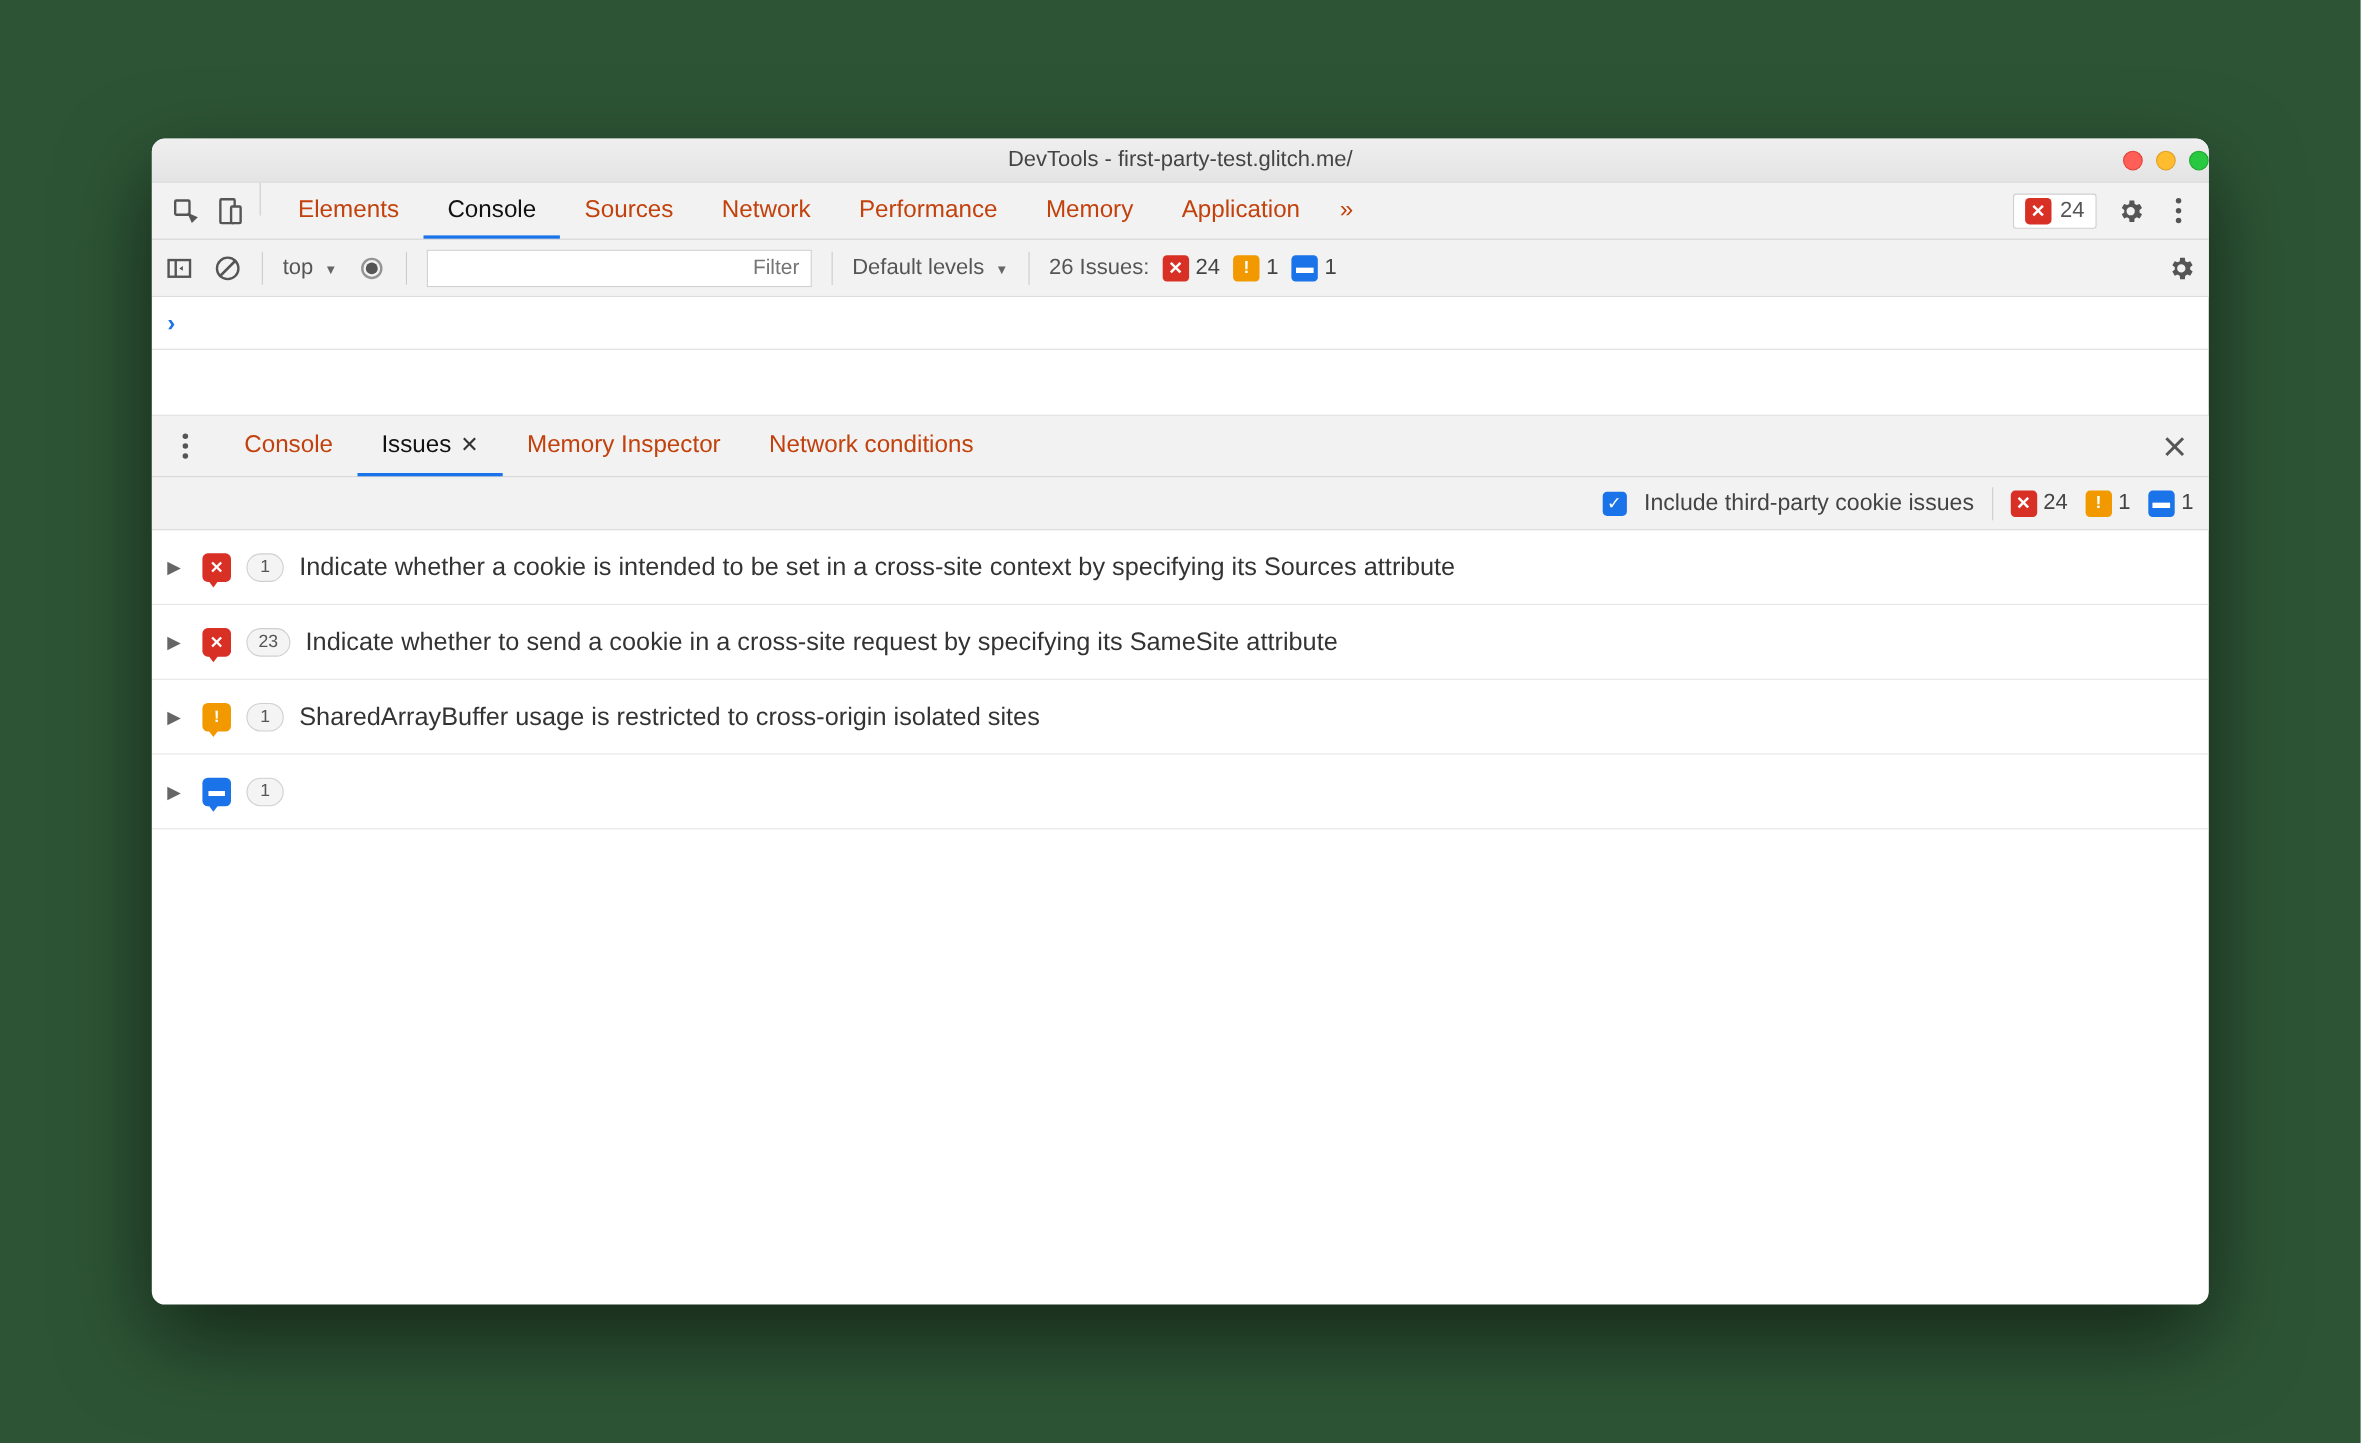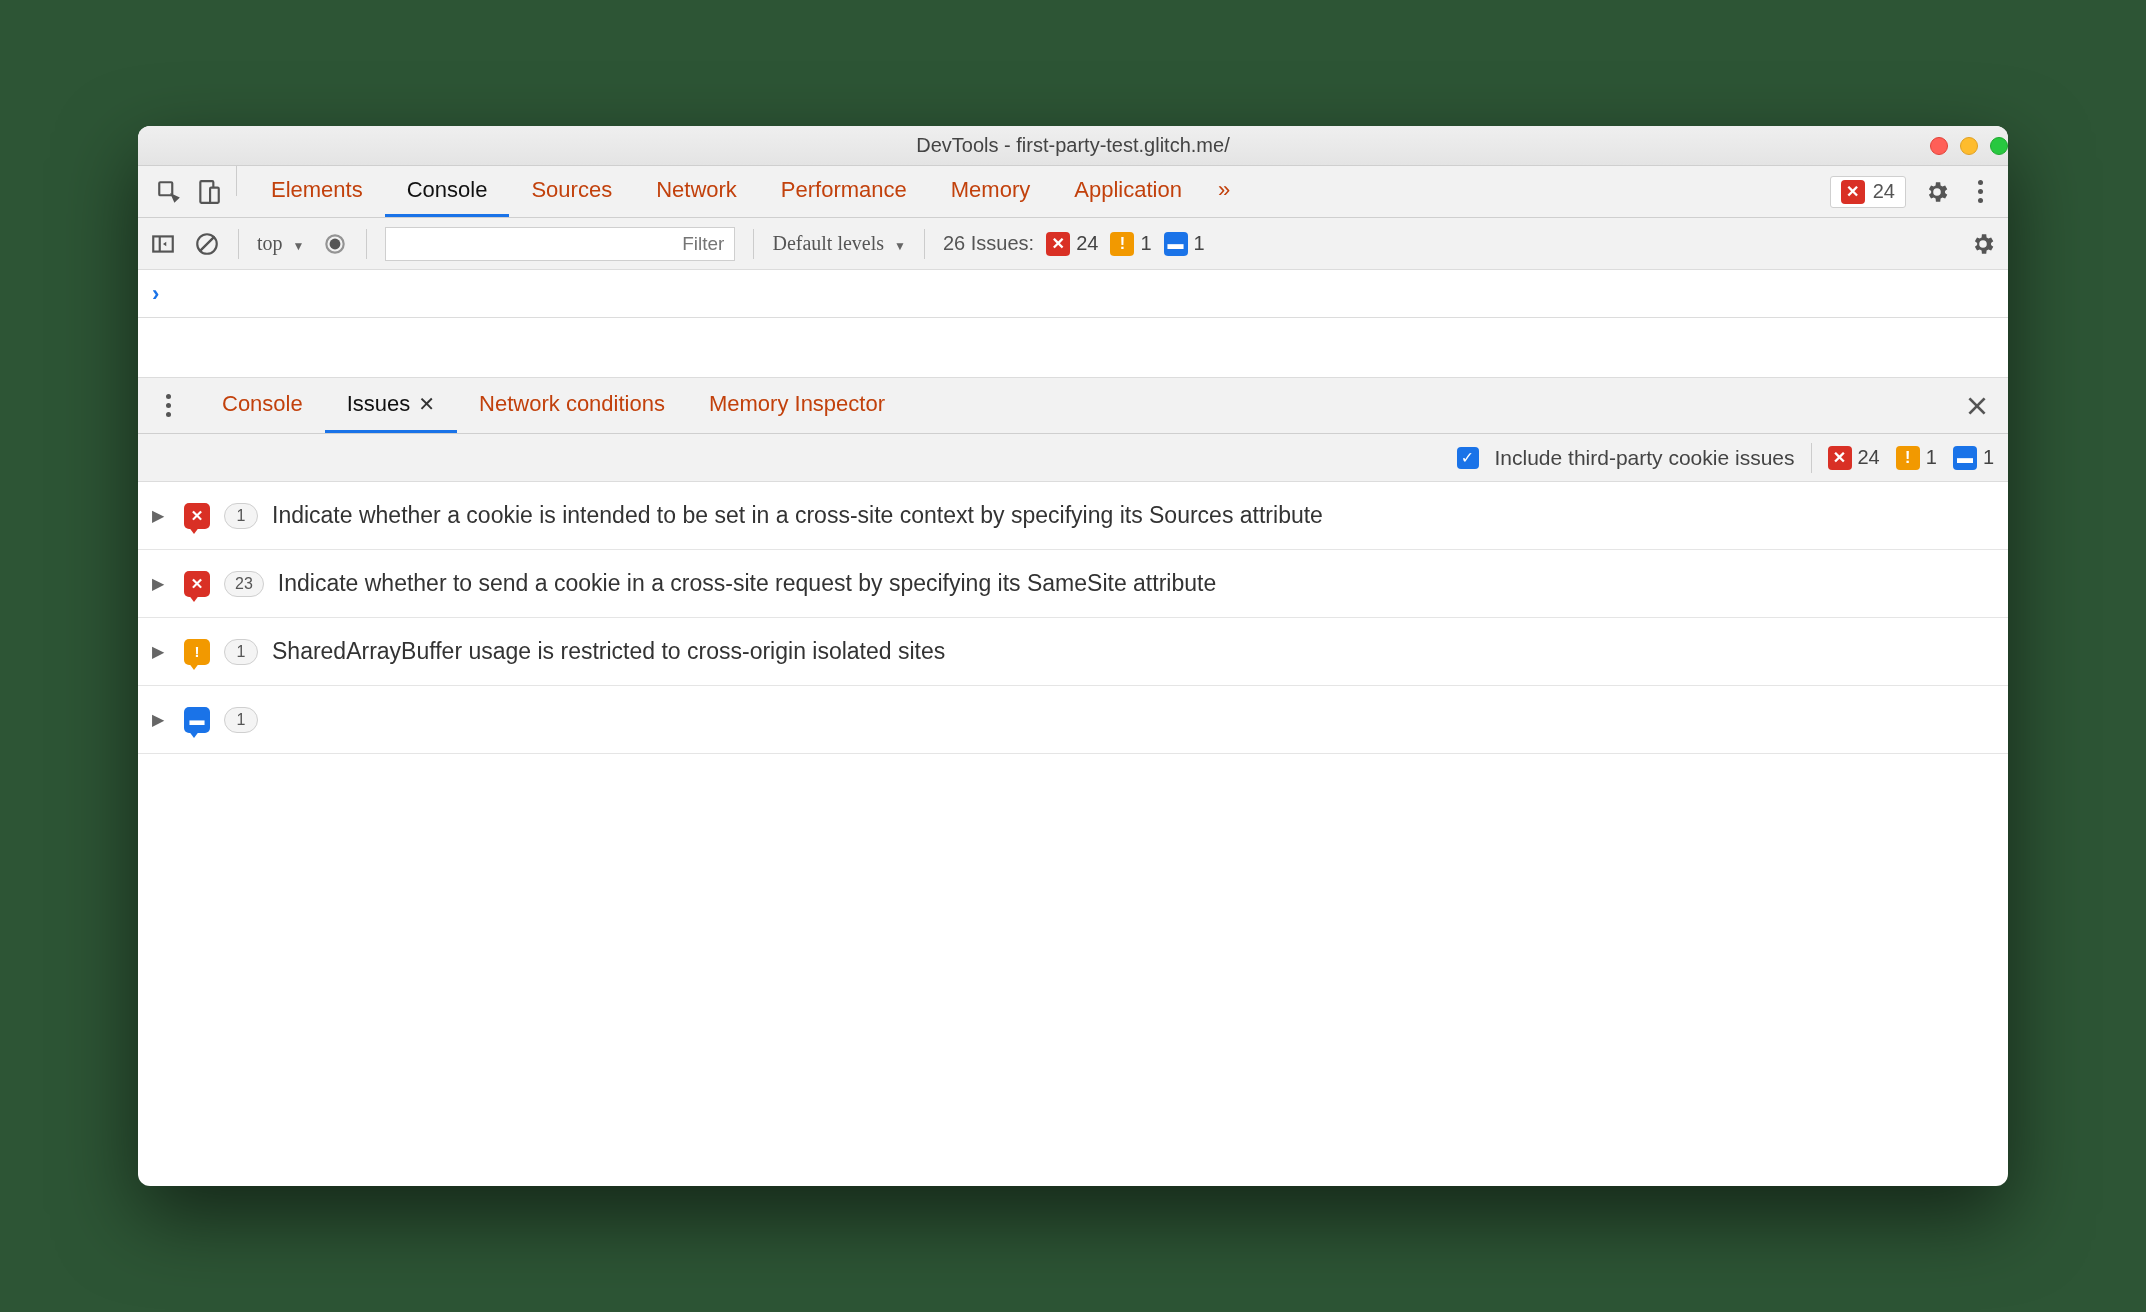--- a/index.html
+++ b/index.html
@@ -75,21 +75,21 @@
   .console-toolbar {
     height:52px; border-bottom:1px solid #dcdcdc; background:#f2f2f2;
     display:flex; align-items:center; padding:0 12px; gap:18px;
     font-size:20px; color:#555;
   }
   .ct-sep { width:1px; height:30px; background:#ccc; }
   .filter-input {
     height:34px; width:350px; background:#fff; border:1px solid #cfcfcf;
     padding:0 10px; font-size:19px; color:#333;text-align:right;
   }
-  .ct-drop { display:flex; align-items:flex-start; gap:6px; cursor:pointer;font-family:Liberation Serif, serif;}
+  .ct-drop { display:flex; align-items:flex-start; gap:6px; cursor:pointer;}
   .ct-drop .tri::after{content:"▼"; font-size:12px; margin-left:4px; color:#666;}
   .issues-summary { display:flex; align-items:center; gap:12px;}
   .prompt-row { height:48px; display:flex; align-items:center; padding:0 14px; border-bottom:1px solid #dcdcdc; color:#1a73e8; font-size:22px;}
   .blank { flex:0 0 60px; border-bottom:1px solid #dcdcdc;}
   
   .drawer-tabs {
     height:56px; background:#f2f2f2; border-bottom:1px solid #cfcfcf;
     display:flex; align-items:stretch; padding:0 8px;
   }
   .drawer-tabs .tb-tab{font-size:22px;}
@@ -254,22 +254,22 @@
 
   <div class="drawer-tabs">
     <span class="dots-vert" style="align-self:center;margin:0 10px">
         <span></span>
         <span></span>
         <span></span>
       </span>
     <div class="tb-tabs" id="drawer-tabs">
         <span class="tb-tab">Console</span>
         <span class="tb-tab active closeable">Issues<span class="x">✕</span></span>
+        <span class="tb-tab">Memory Inspector</span>
         <span class="tb-tab">Network conditions</span>
-        <span class="tb-tab">Memory Inspector</span>
       </div>
     <div class="drawer-right">
       <span class="svg-icon">
         <svg viewBox="0 0 24 24" stroke="currentColor" stroke-width="2.5">
             <line x1="5" y1="5" x2="19" y2="19"></line>
             <line x1="19" y1="5" x2="5" y2="19"></line>
           </svg>
       </span>
     </div>
   </div>

